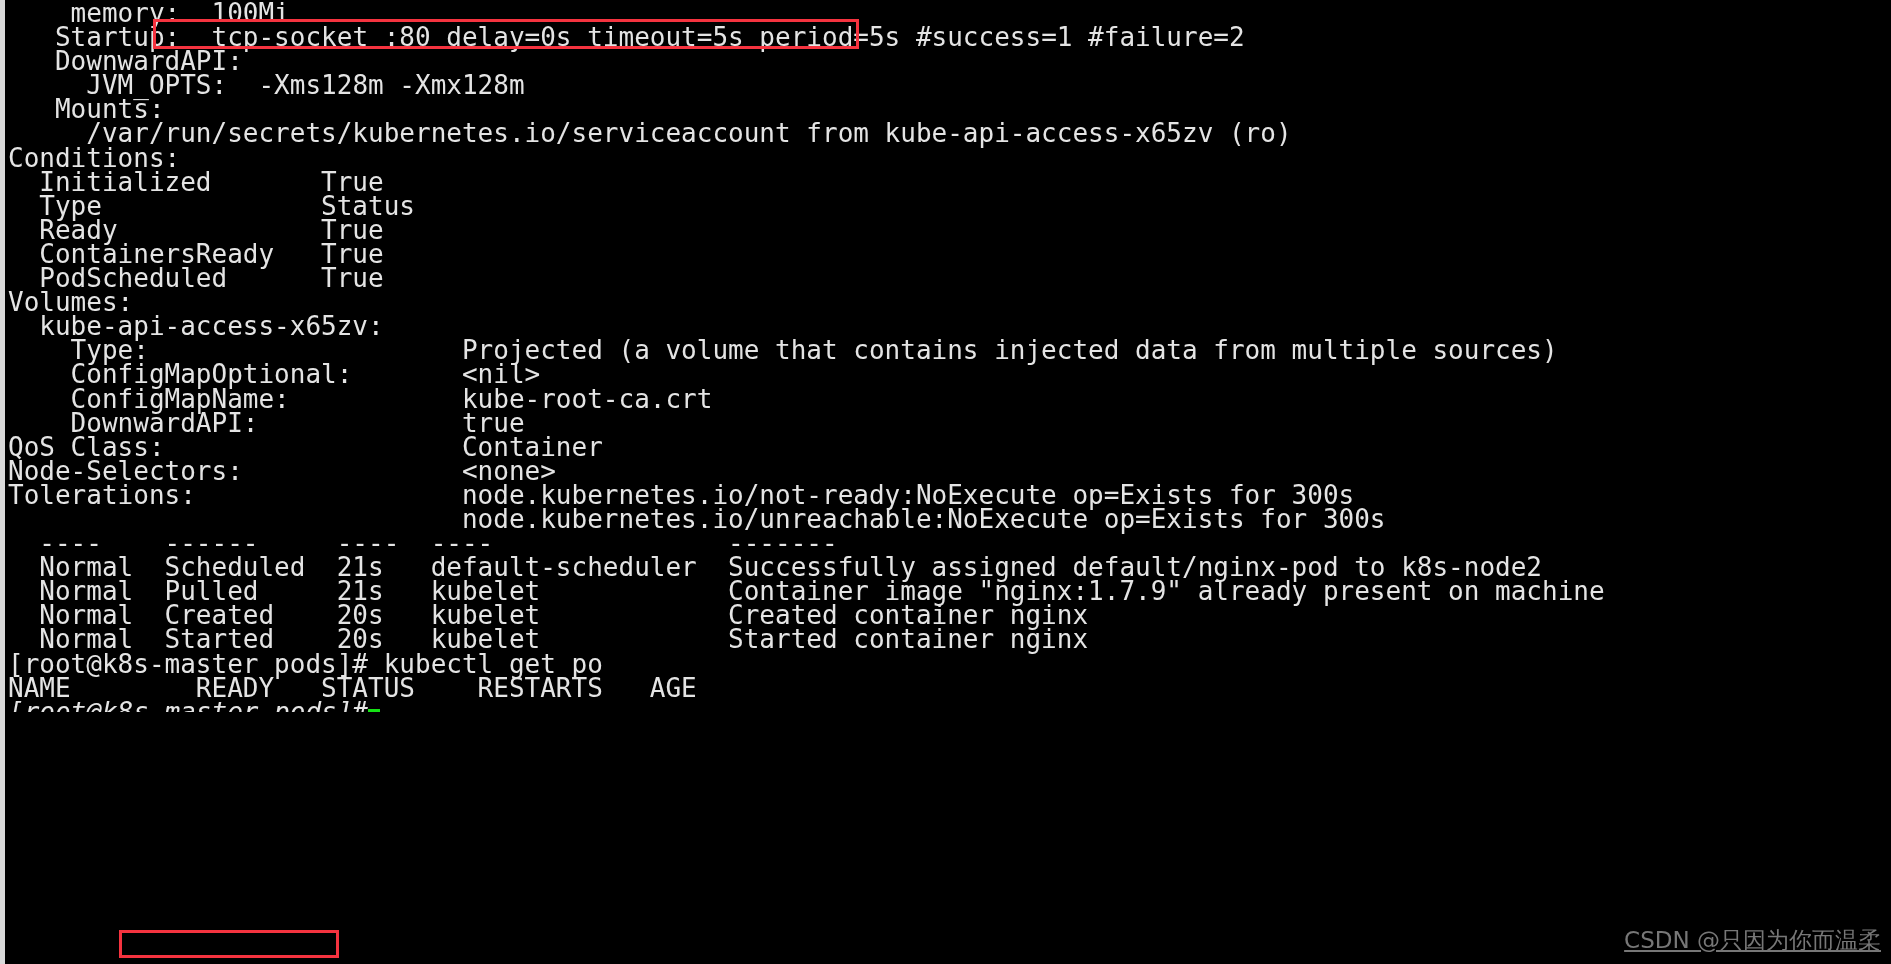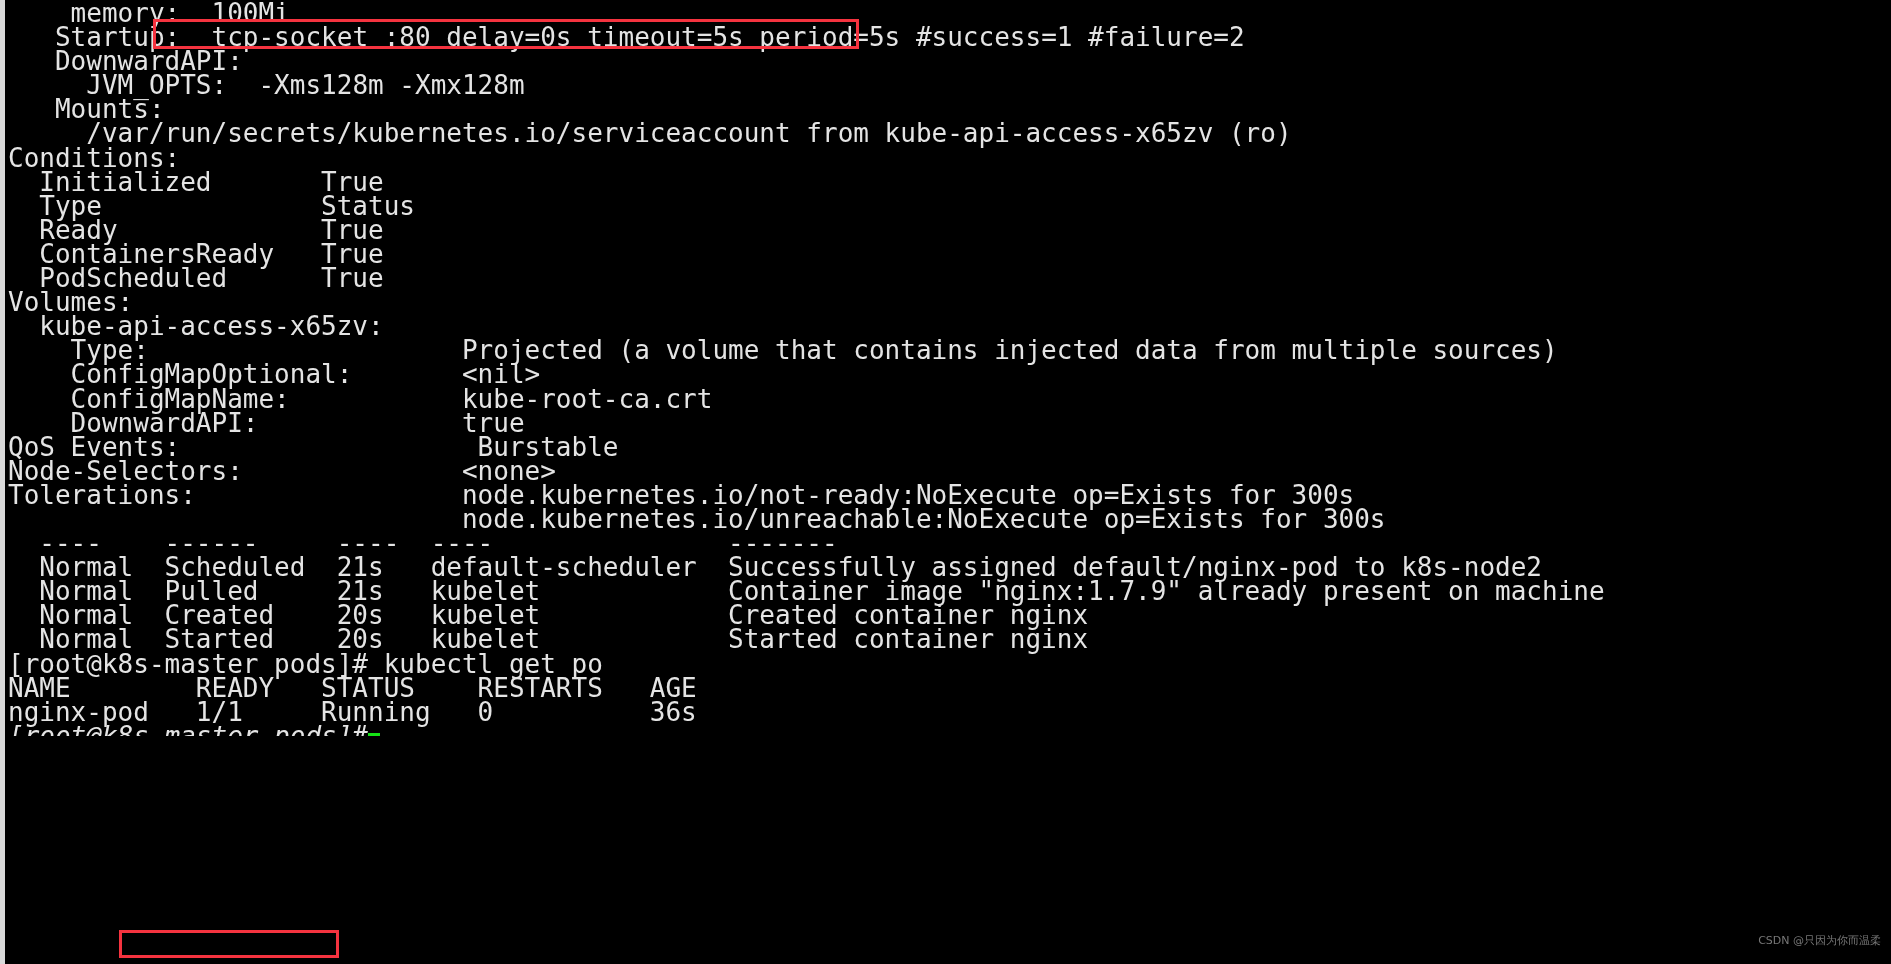--- a/index.html
+++ b/index.html
@@ -78,26 +78,27 @@
     display: inline-block;
     width: 12px;
     height: 13px;
     background: #15e215;
     vertical-align: -1px;
   }
 
   .watermark {
     position: absolute;
     right: 10px;
-    bottom: 16px;
+    bottom: 8px;
     color: #8c8c8c;
-    font-size: 11px;
+    font-size: 23px;
     font-family: "DejaVu Sans", "Liberation Sans", sans-serif;
     white-space: pre;
     opacity: 0.85;
+    text-decoration: underline;
   }
 </style>
 </head>
 <body>
 
 <div id="terminal">
 
   <div class="screen">
 
     <div class="line"><span>    memory:</span><span>  </span><span>100Mi</span></div>
@@ -122,38 +123,37 @@
     <div class="line">  PodScheduled      True</div>
 
     <div class="line">Volumes:</div>
     <div class="line">  kube-api-access-x65zv:</div>
 
     <div class="line">    Type:                    Projected (a volume that contains injected data from multiple sources)</div>
     <div class="line">    ConfigMapOptional:       &lt;nil&gt;</div>
     <div class="line">    ConfigMapName:           kube-root-ca.crt</div>
     <div class="line">    DownwardAPI:             true</div>
 
-    <div class="line">QoS Events:                   Burstable</div>
+    <div class="line">QoS Class:                   Container</div>
     <div class="line">Node-Selectors:              &lt;none&gt;</div>
 
     <div class="line">Tolerations:                 node.kubernetes.io/not-ready:NoExecute op=Exists for 300s</div>
     <div class="line">                             node.kubernetes.io/unreachable:NoExecute op=Exists for 300s</div>
 
     <div class="line">  ----    ------     ----  ----               -------</div>
 
     <div class="line">  Normal  Scheduled  21s   default-scheduler  Successfully assigned default/nginx-pod to k8s-node2</div>
     <div class="line">  Normal  Pulled     21s   kubelet            Container image "nginx:1.7.9" already present on machine</div>
     <div class="line">  Normal  Created    20s   kubelet            Created container nginx</div>
     <div class="line">  Normal  Started    20s   kubelet            Started container nginx</div>
 
     <div class="line">[root@k8s-master pods]# kubectl get po</div>
 
     <div class="line">NAME        READY   STATUS    RESTARTS   AGE</div>
 
-    <div class="line">nginx-pod   1/1     Running   0          36s</div>
 
     <div class="line clipped-top"><span>[root@k8s-master pods]#</span><span class="cursor-block"></span></div>
 
   </div>
 
   <div class="annot-box" id="annot-startup"></div>
   <div class="annot-box" id="annot-running"></div>
 
   <div class="watermark">CSDN @只因为你而温柔</div>
 

